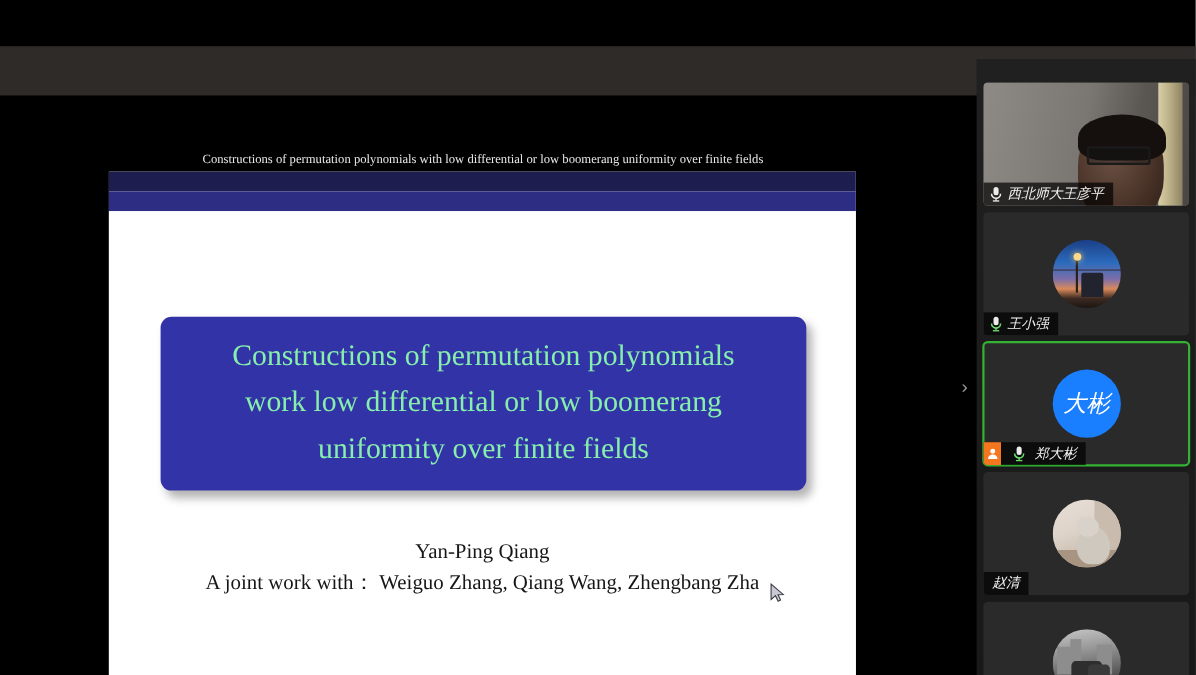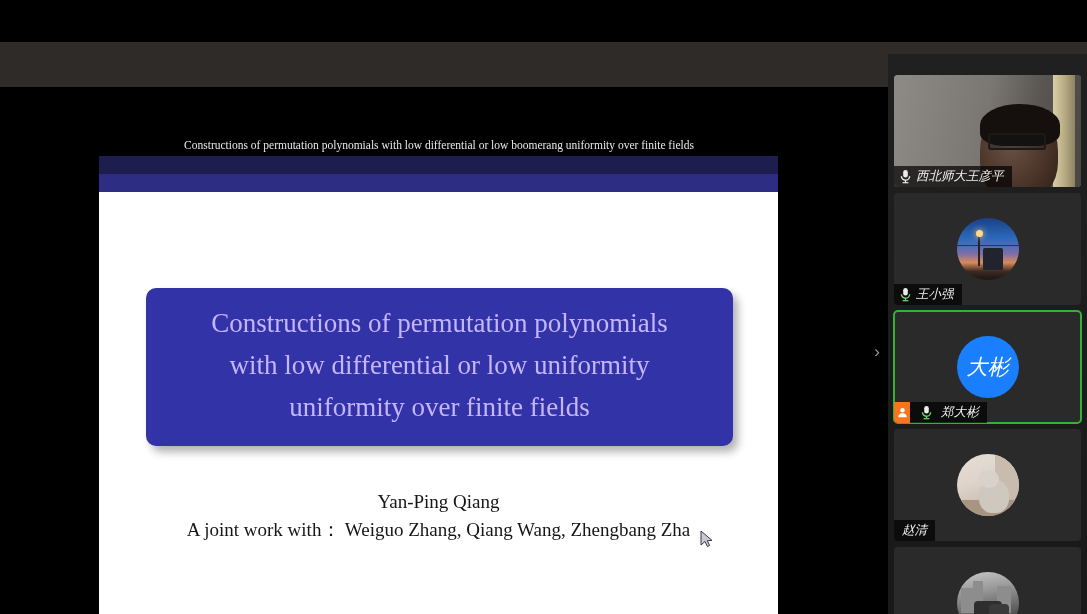--- a/index.html
+++ b/index.html
@@ -33,21 +33,21 @@
   .slide-body{position:absolute;left:0;top:36px;width:100%;height:450px;background:#fff;}
 
   
   .title-card{
     position:absolute;left:47px;top:96px;width:587px;
     background:#3333a8;border-radius:10px;
     box-shadow:5px 6px 9px rgba(0,0,0,0.30);
     padding:14px 18px 18px 18px;box-sizing:border-box;
   }
   .title-card-text{
-    color:#c4b5fd;font-family:"Liberation Serif", serif;
+    color:#86efac;font-family:"Liberation Serif", serif;
     font-size:27px;line-height:42px;text-align:center;
   }
 
   .author-block{
     position:absolute;left:0;top:296px;width:679px;text-align:center;
     font-family:"Liberation Serif", serif;color:#161616;
   }
   .author-name{font-size:19px;line-height:27px;}
   .author-joint{font-size:19px;line-height:27px;margin-top:1px;}
   .affiliation{font-size:20px;line-height:28px;margin-top:27px;}
@@ -156,21 +156,21 @@
     <div class="slide-header-text">Constructions of permutation polynomials with low differential or low boomerang uniformity over finite fields</div>
 
     <div class="slide">
       <div class="slide-band-dark"></div>
       <div class="slide-band-light"></div>
 
       <div class="slide-body">
 
         <div class="title-card">
           <div class="title-card-text">Constructions of permutation polynomials</div>
-          <div class="title-card-text">with low differential or low uniformity</div>
+          <div class="title-card-text">work low differential or low boomerang</div>
           <div class="title-card-text">uniformity over finite fields</div>
         </div>
 
         <div class="author-block">
           <div class="author-name">Yan-Ping Qiang</div>
           <div class="author-joint">A joint work with： Weiguo Zhang, Qiang Wang, Zhengbang Zha</div>
         </div>
 
       </div>
     </div>

